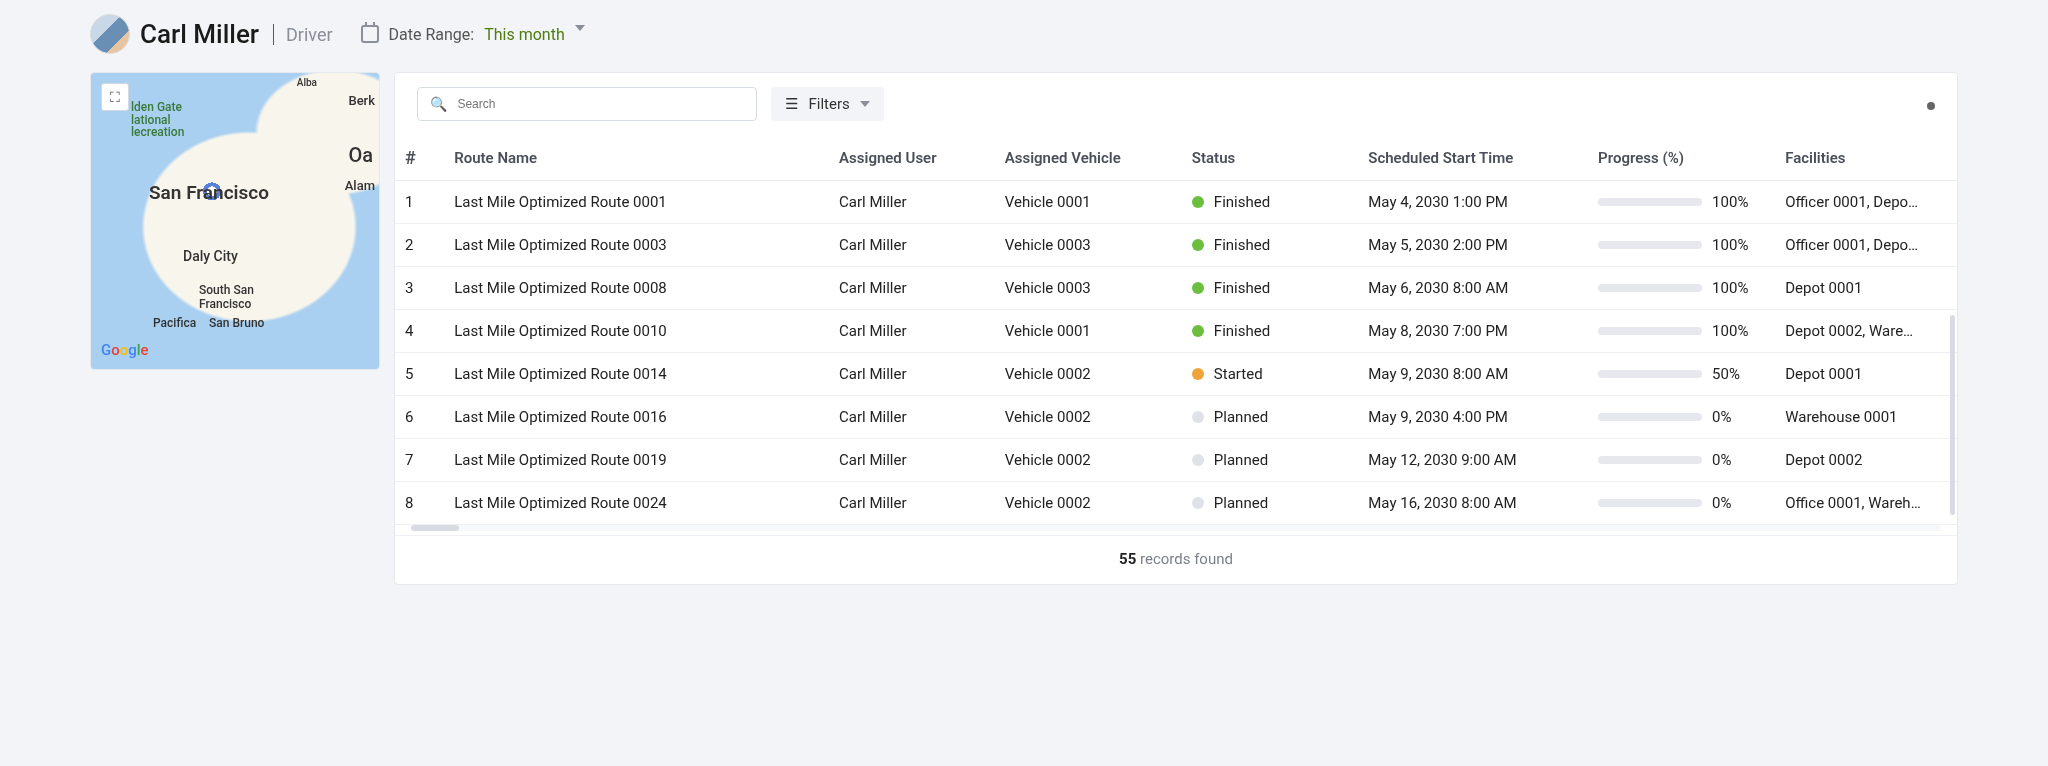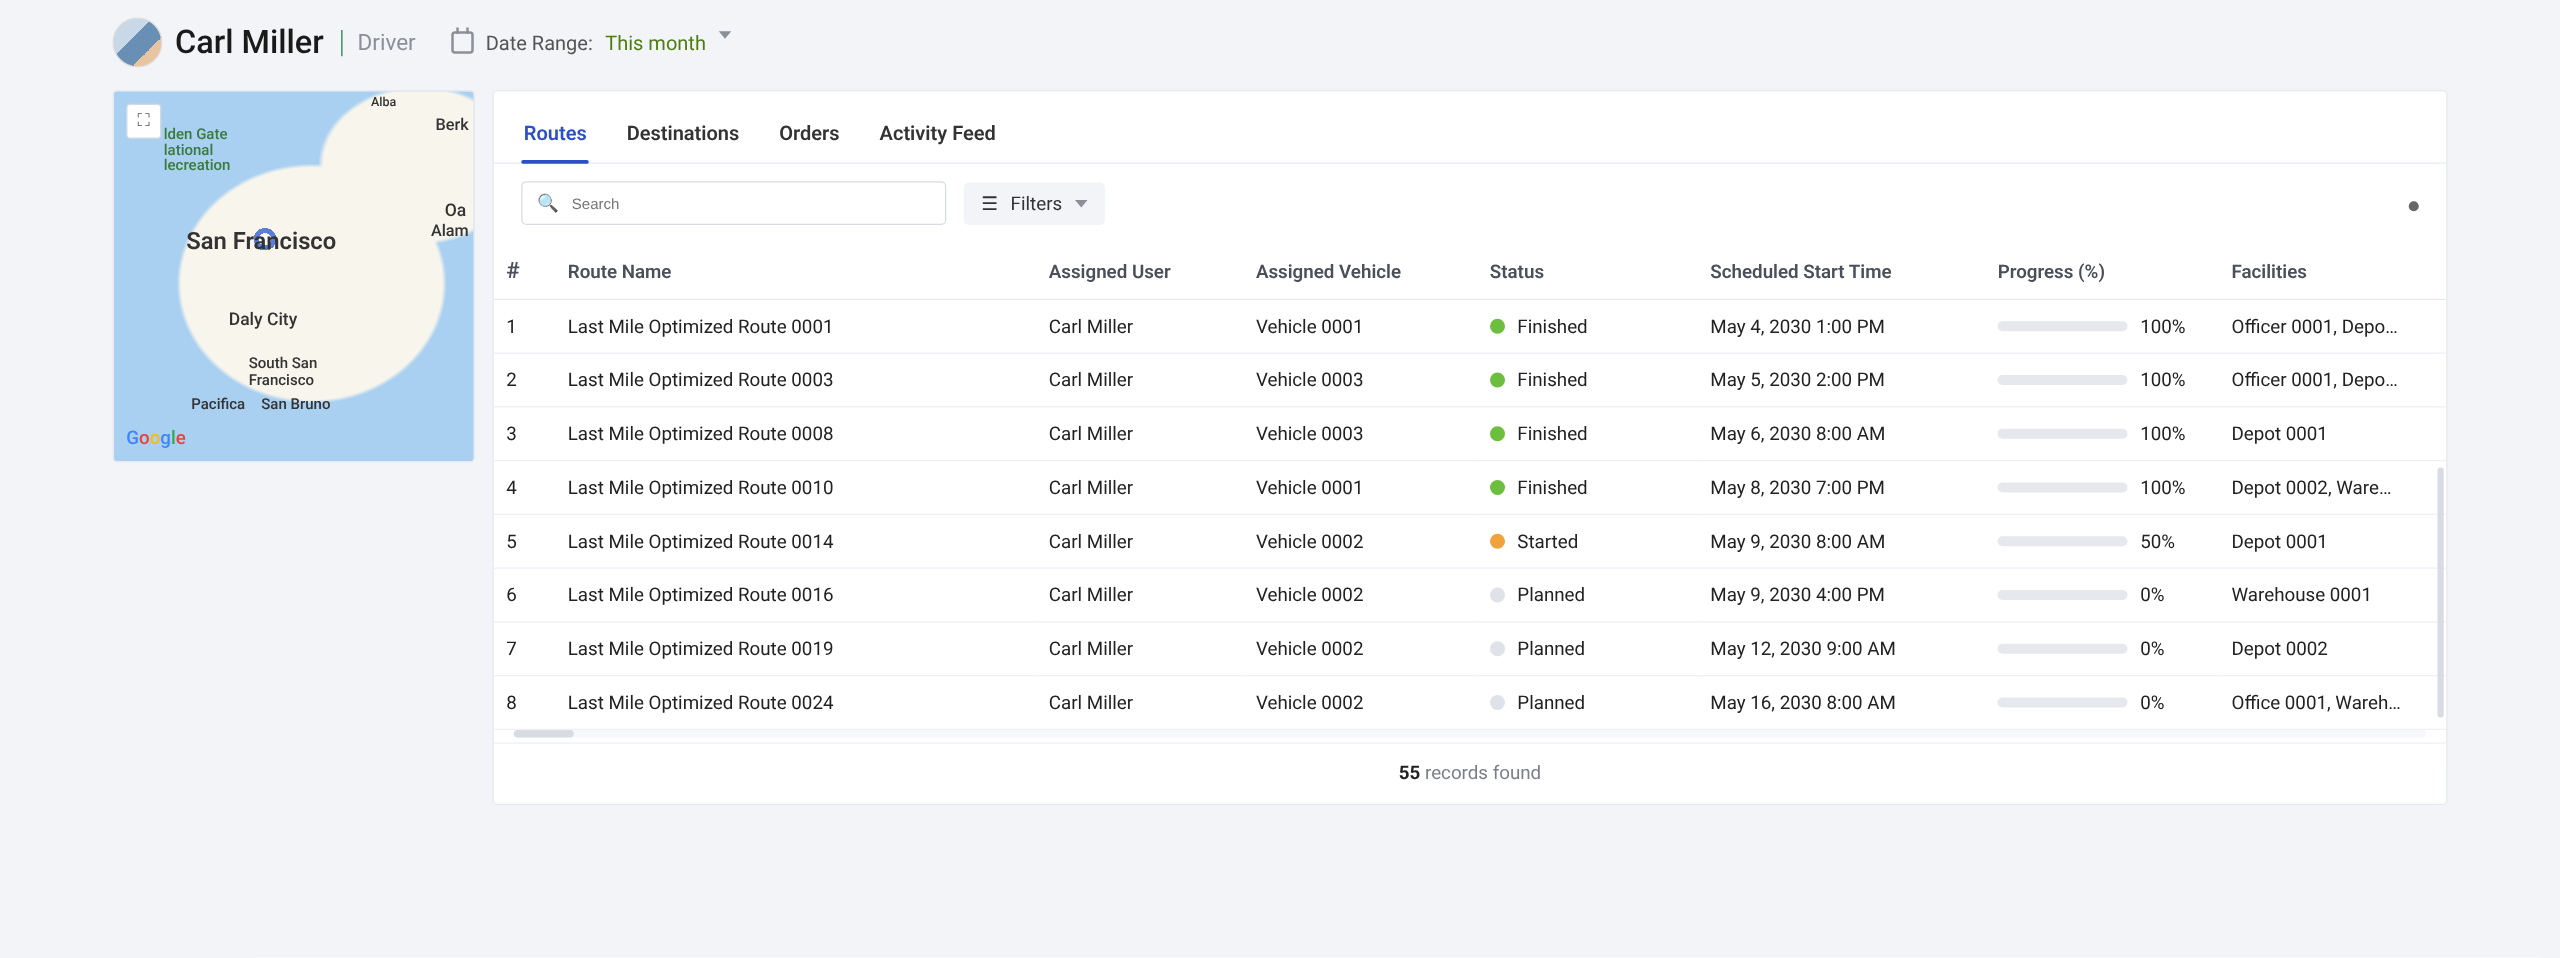--- a/index.html
+++ b/index.html
@@ -60,21 +60,21 @@
     font-size:13px; color:#555;
   }
   .map .city { position:absolute; font-weight:500; color:#333; }
   .map .sf { top:108px; left:58px; font-size:19px; font-weight:600; }
   .map .dc { top:175px; left:92px; font-size:14px;}
   .map .ssf { top:210px; left:108px; font-size:12px;}
   .map .pac { top:243px; left:62px; font-size:12px;}
   .map .sb  { top:243px; left:118px; font-size:12px;}
   .map .alam { top:105px; right:4px; font-size:13px;}
   .map .berk { top:20px; right:4px; font-size:13px;}
-  .map .oak  { top:88px; right:6px; font-size:14px; font-weight:500;}
+  .map .oak  { top:70px; right:6px; font-size:20px; font-weight:500;}
   .map .alb  { top:4px; right:62px; font-size:10px;margin-left:23px;}
   .map .gg   { top:28px; left:40px; font-size:12px; color:#3a7a3a; line-height:1.05;}
   .map .glogo { position:absolute; bottom:10px; left:10px; font-size:15px; font-weight:500;}
   .map .fs-btn {
     position:absolute; top:10px; left:10px; width:28px; height:28px;
     background:#fff;border:1px solid #d5d8e0;border-radius:3px;
     display:flex;align-items:center;justify-content:center;font-size:14px;color:#555;
   }
   .info-card { padding:16px 18px; }
   .info-label { color:#969aa3; font-size:13px; margin-bottom:2px;}
@@ -172,26 +172,20 @@
 lational
 lecreation</div>
           <div class="glogo"><span class="gb">G</span><span class="gr">o</span><span class="gy">o</span><span class="gb">g</span><span class="gg2">l</span><span class="gr">e</span></div>
         </div>
       </div>
 
 
     </div>
 
     <div class="main">
-      <div class="tabs">
-        <div class="tab active">Routes</div>
-        <div class="tab">Destinations</div>
-        <div class="tab">Orders</div>
-        <div class="tab">Activity Feed</div>
-      </div>
 
       <div class="toolbar">
         <div class="search">
           <span>🔍</span>
           <input placeholder="Search" style="">
         </div>
         <div class="filters-btn">
           <span>☰</span>
           <span>Filters</span>
           <span class="caret"></span>

